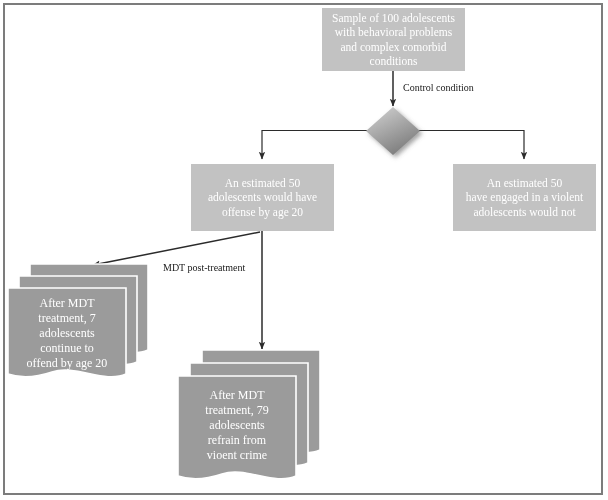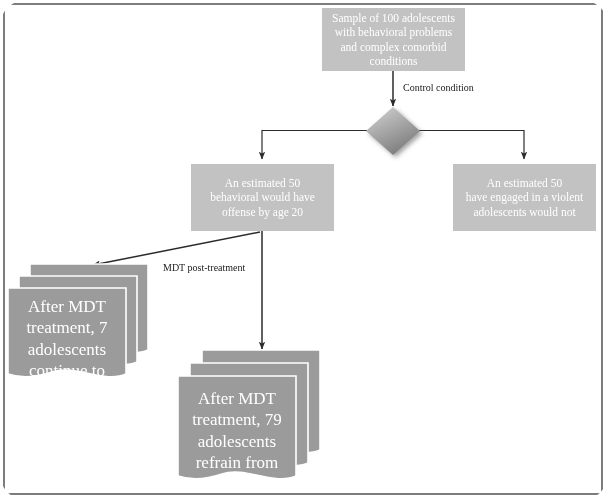--- a/index.html
+++ b/index.html
@@ -11,21 +11,20 @@
   body {
     font-family: "Liberation Serif", "DejaVu Serif", serif;
   }
   #canvas {
     position: relative;
     width: 608px;
     height: 500px;
     background: #ffffff;
     box-sizing: border-box;
     overflow: hidden;
-    border-radius: 26px;
   }
   .frame {
     position: absolute;
     left: 3px;
     top: 3px;
     width: 600px;
     height: 492px;
     border: 2px solid #7c7c7c;
     box-sizing: border-box;
     pointer-events: none;
@@ -58,21 +57,21 @@
   
   .docstack {
     position: absolute;
   }
   .docstack svg { display: block; overflow: visible; }
   .docstack .doctext {
     position: absolute;
     color: #ffffff;
     text-align: center;
     line-height: 1.25;
-    font-size: 17px;
+    font-size: 12px;
   }
 
   
   .conn {
     position: absolute;
     left: 0;
     top: 0;
     width: 608px;
     height: 500px;
     pointer-events: none;
@@ -132,21 +131,21 @@
       <span>Sample of 100 adolescents</span>
       <span>with behavioral problems</span>
       <span>and complex comorbid</span>
       <span>conditions</span>
     </div>
   </div>
 
   <div class="pbox" style="left:191px; top:164px; width:143px; height:67px;">
     <div>
       <span>An estimated 50</span>
-      <span>behavioral would have</span>
+      <span>adolescents would have</span>
       <span>offense by age 20</span>
     </div>
   </div>
 
   <div class="pbox" style="left:453px; top:164px; width:143px; height:67px;">
     <div>
       <span>An estimated 50</span>
       <span>have engaged in a violent</span>
       <span>adolescents would not</span>
     </div>

